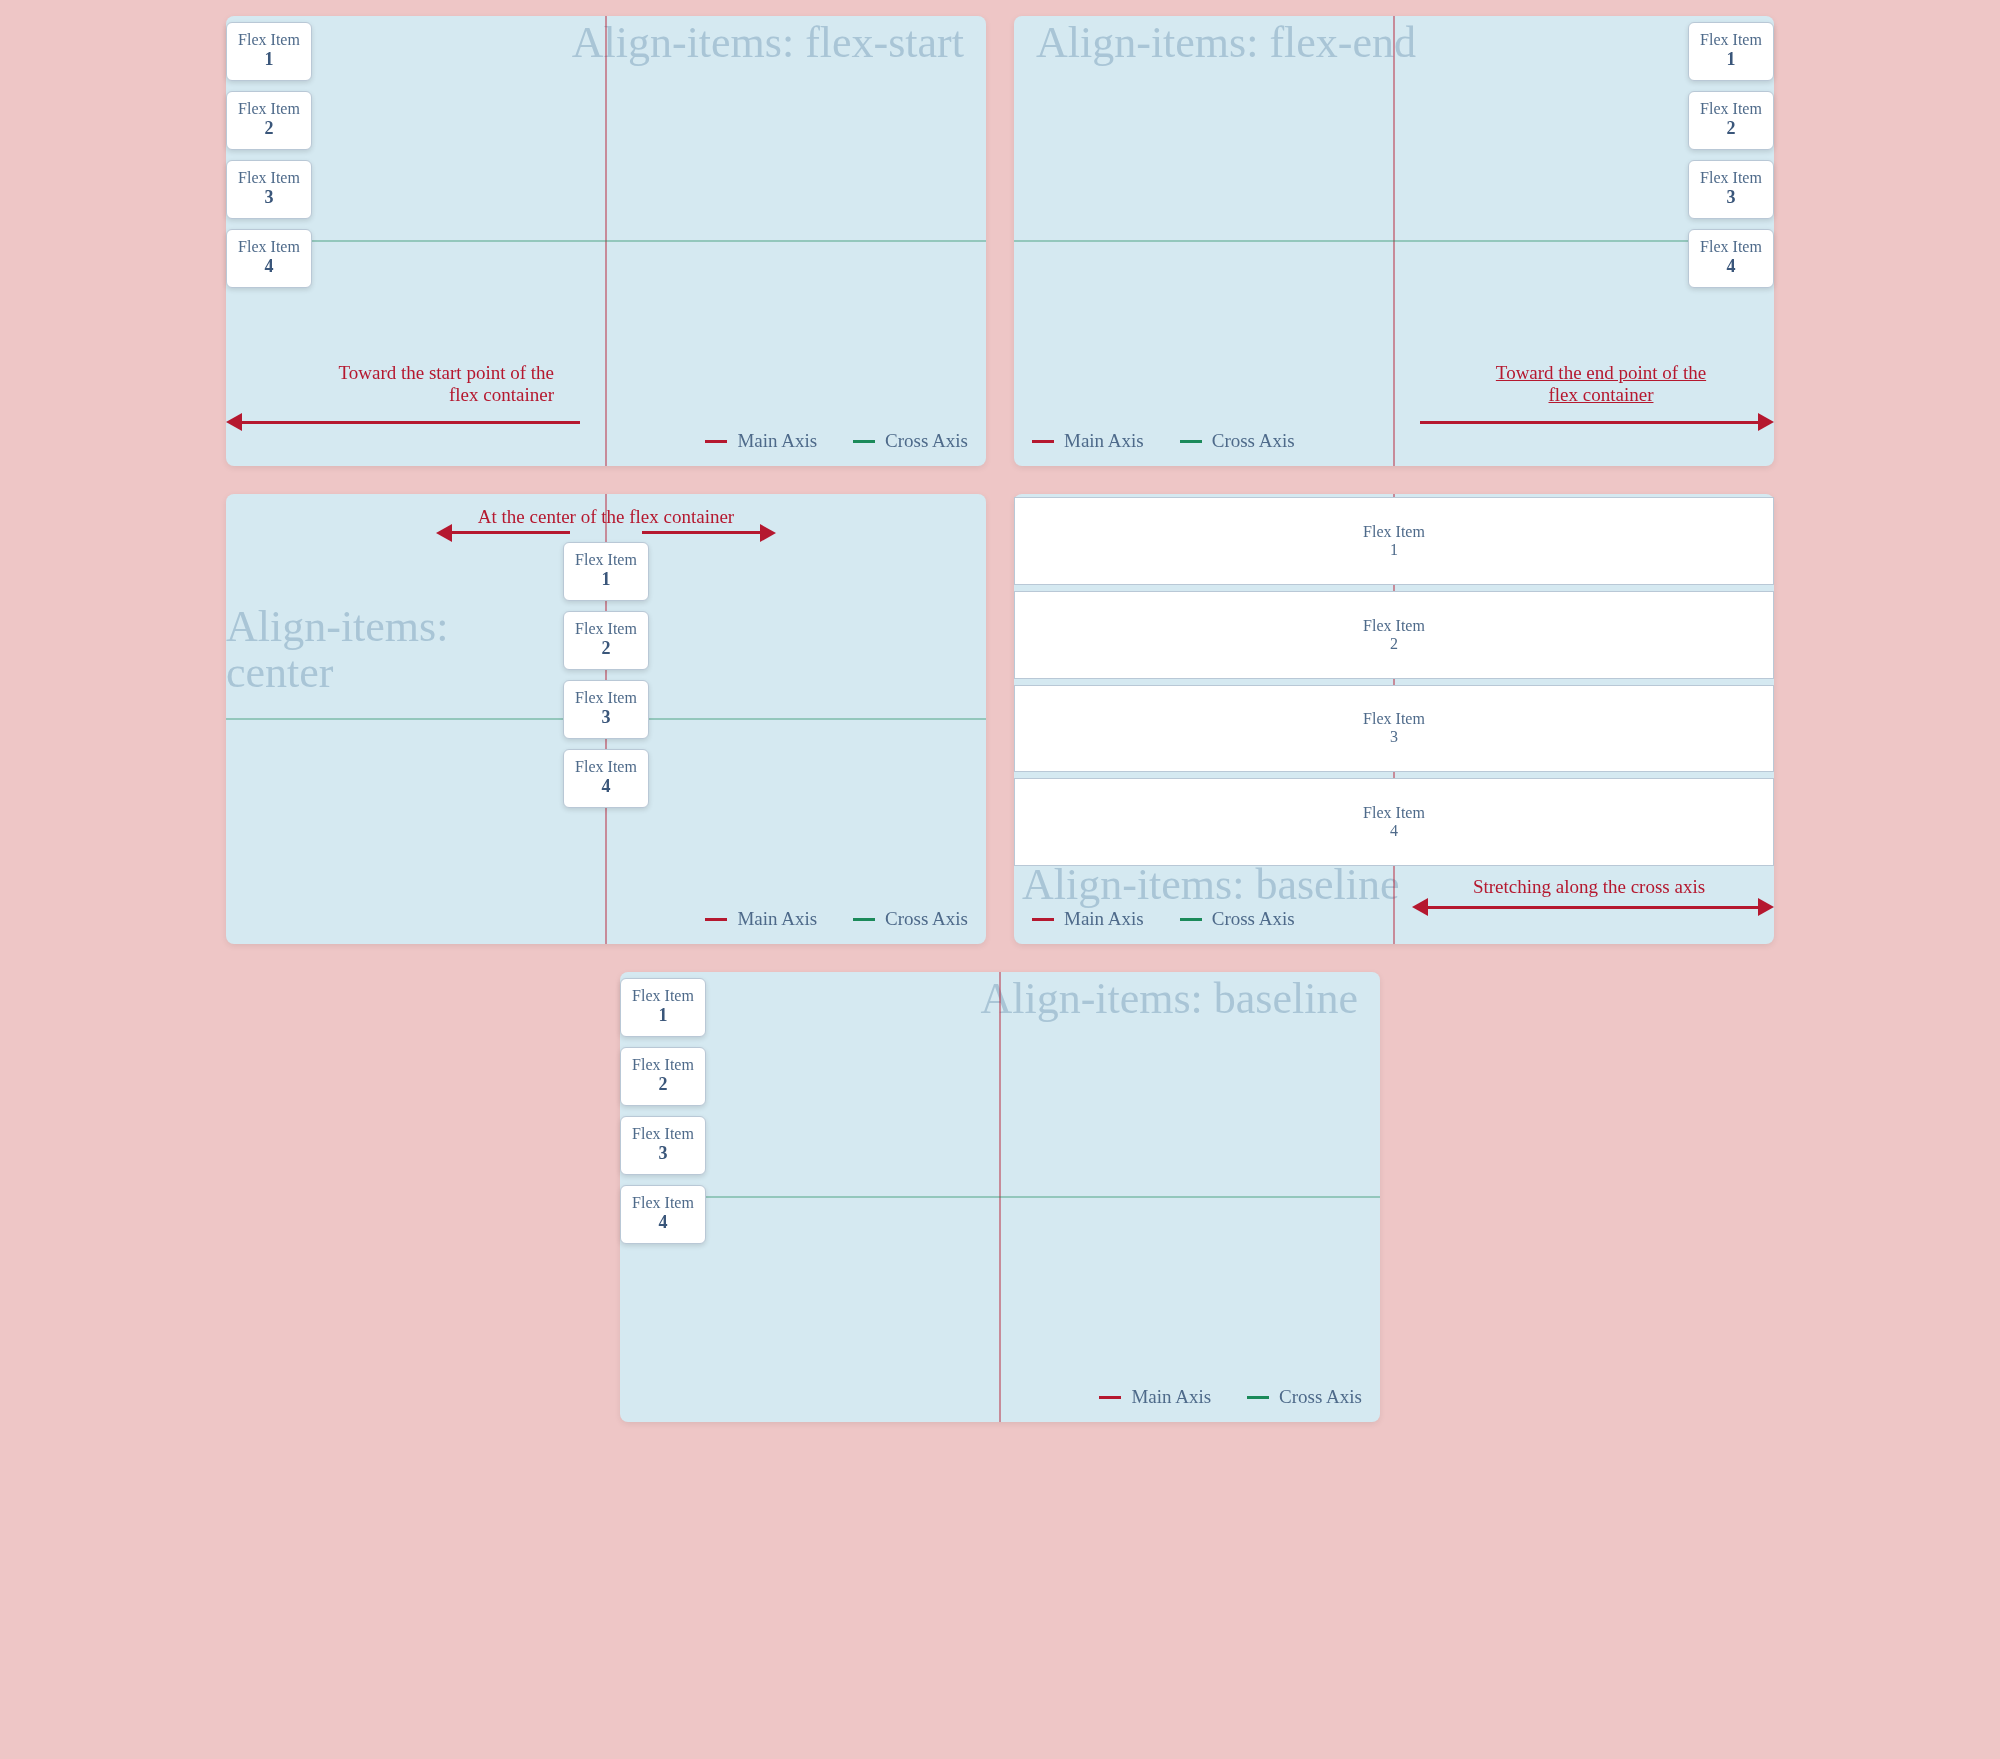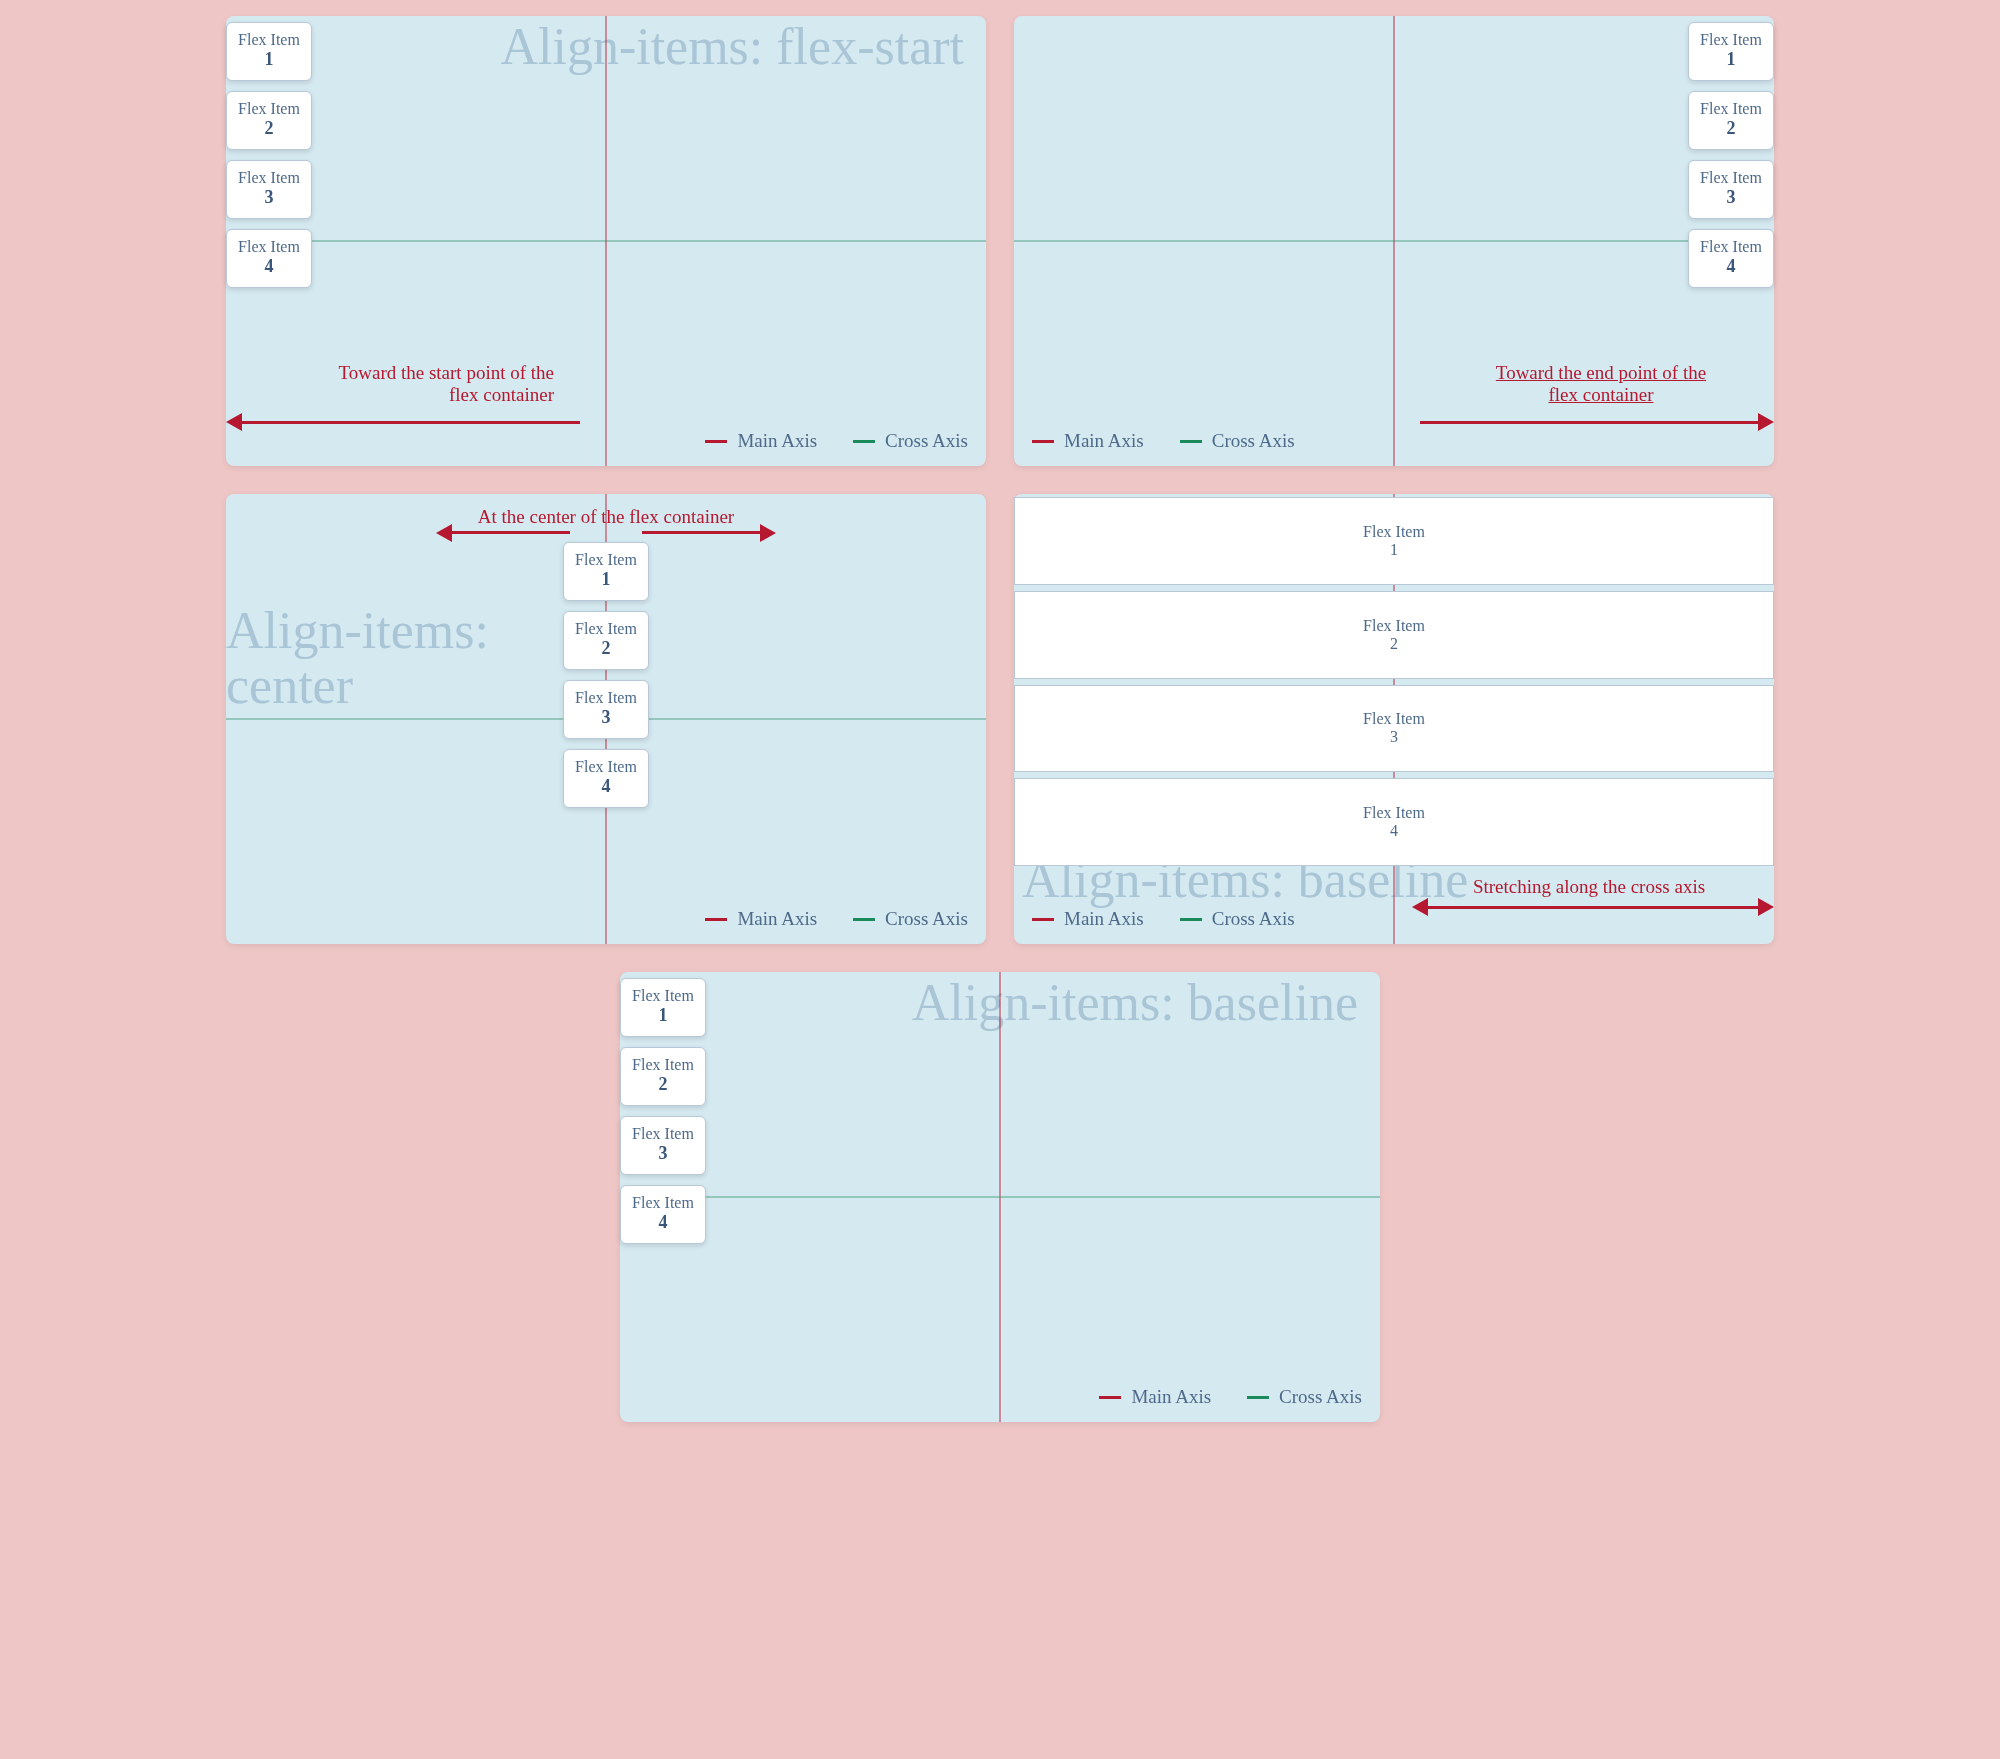--- a/index.html
+++ b/index.html
@@ -50,21 +50,21 @@
     top: 50%;
     left: 0;
     right: 0;
     height: 2px;
     background: rgba(27,138,90,0.35);
     transform: translateY(-50%);
     z-index: 1;
   }
   .big-title {
     position: absolute;
-    font-size: 52px;
+    font-size: 44px;
     font-weight: 400;
     color: var(--title-ghost);
     pointer-events: none;
     white-space: pre-line;
     line-height: 1.05;
   }
   .legend {
     position: absolute;
     display: flex;
     gap: 36px;
@@ -178,20 +178,21 @@
       <span>
           <i class="dash cross"></i>
           <span>Cross Axis</span>
         </span>
     </div>
   </div>
 
   <div class="panel">
     <div class="axis-main"></div>
     <div class="axis-cross"></div>
+    <div class="big-title" style="top:4px; left:22px;">Align-items: flex-end</div>
     <div class="item-stack" style="right:0; top:6px;">
         <div class="flex-item">
           <div class="lbl">Flex Item</div>
           <div class="num">1</div>
         </div>
         <div class="flex-item">
           <div class="lbl">Flex Item</div>
           <div class="num">2</div>
         </div>
         <div class="flex-item">

